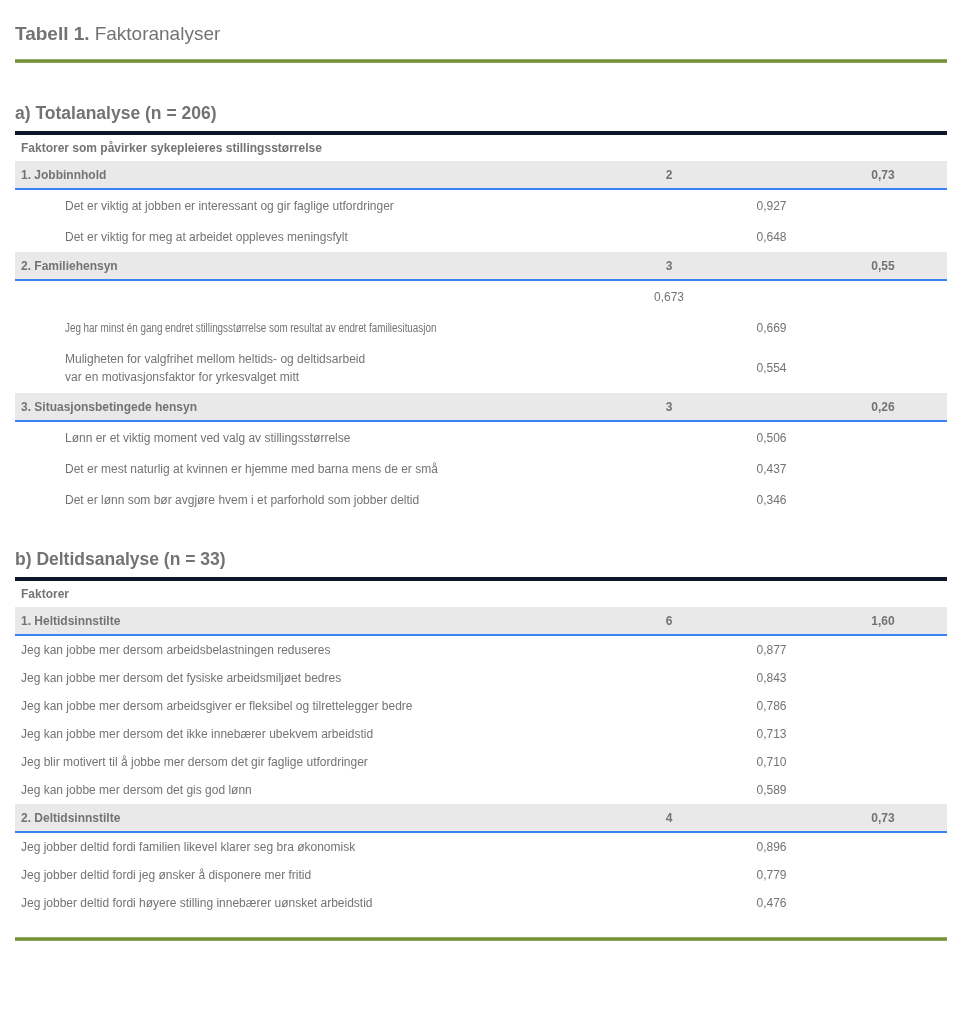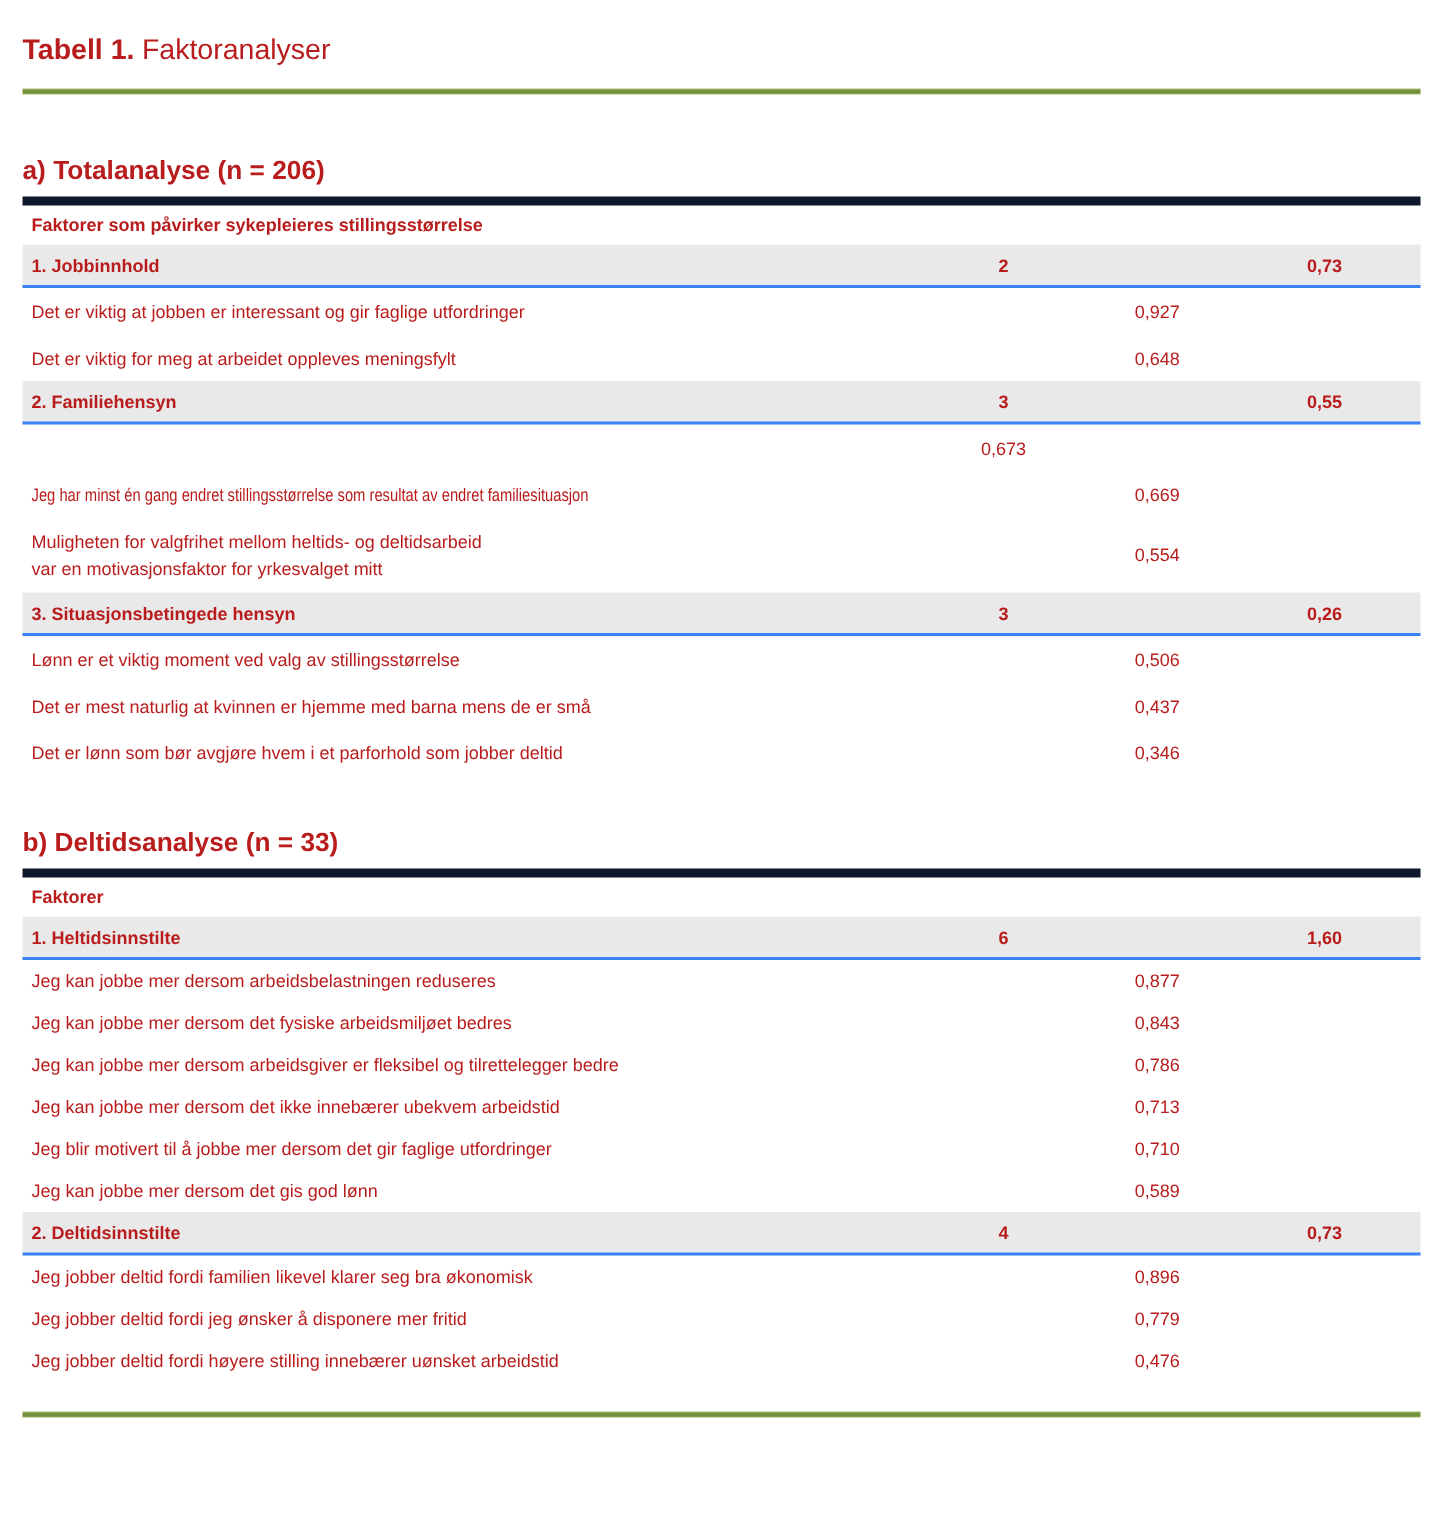--- a/index.html
+++ b/index.html
@@ -3,61 +3,61 @@
 <meta charset="utf-8">
 <style>
   html, body { margin: 0; padding: 0; background: #ffffff; }
   .page {
     position: relative;
     width: 962px; height: 1024px;
     box-sizing: border-box;
     padding: 0 15px;
     background: #ffffff;
     font-family: "Liberation Sans", "DejaVu Sans", sans-serif;
-    color: #b91c1c;
+    color: #737373;
     overflow: hidden;
   }
   .title {
     padding-top: 22px;
     font-size: 19px;
     line-height: 24px;
   }
   .title .t-num { font-weight: bold; }
   .title .t-cap { margin-left: 5px; }
   .green-rule {
     height: 4px;
     margin-top: 13px;
     background: linear-gradient(to bottom, #a7bd73, #74923a 35%, #74923a 75%, #a7bd73);
   }
   .green-rule.bottom { margin-top: 20px; }
   .sec-heading {
     font-size: 17.5px;
     font-weight: bold;
     padding-bottom: 7px;
-    border-bottom: 6px solid #0f172a;
+    border-bottom: 4px solid #0f172a;
   }
   .sec-0 .sec-heading { margin-top: 40px; }
   .sec-1 .sec-heading { margin-top: 34px; }
   .row {
     display: grid;
     grid-template-columns: 1fr 110px 95px 128px;
     align-items: center;
     font-size: 12px;
   }
   .cell-label { padding-left: 6px; white-space: pre-line; line-height: 18px; }
   .cell-val  { text-align: center; }
   .row.colhead { font-weight: bold; font-size: 14.5px; height: 28px; }
   .row.subhead { font-weight: bold; height: 26px; }
   .row.factor {
     font-weight: bold;
     background: #e9e9e9;
     height: 27px;
     border-bottom: 2px solid #3b82f6;
   }
-  .sec-0 .row.item { height: 31px; }
+  .sec-0 .row.item { height: 31px; margin-left: 44px; }
   .sec-1 .row.item { height: 28px; }
   .sec-0 .row.item.twoline { height: 50px; }
   .cond-inner {
     display: inline-block;
     white-space: nowrap;
     transform: scaleX(0.82);
     transform-origin: left center;
   }
 </style>
 </head>

